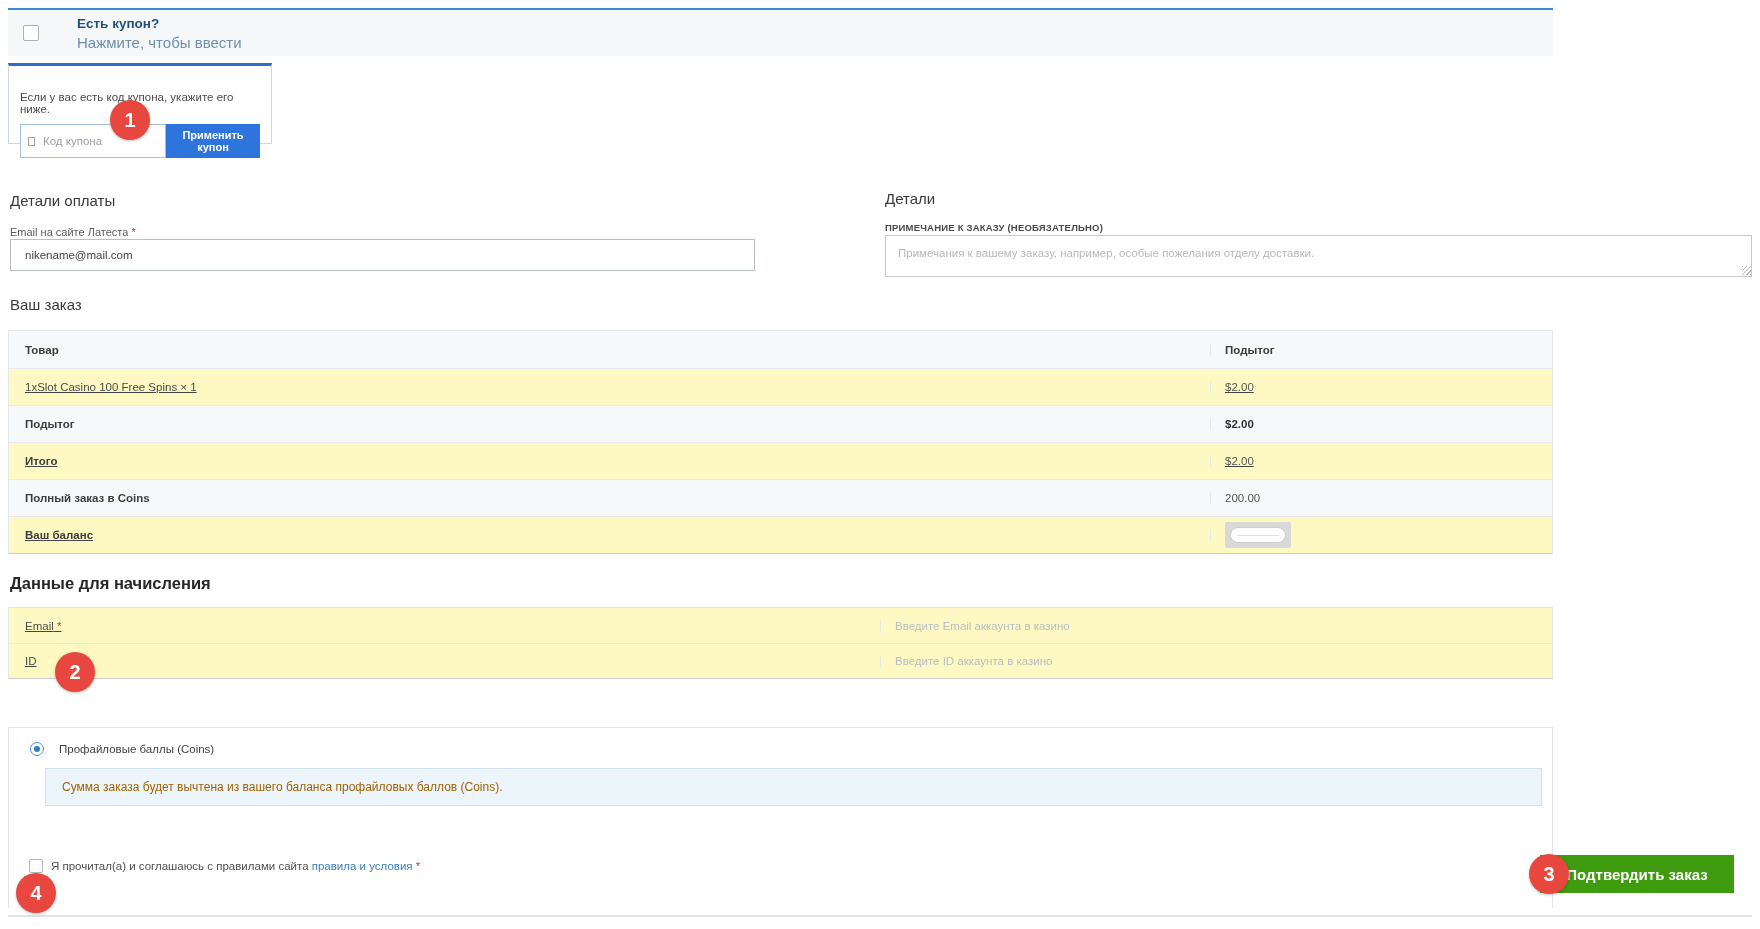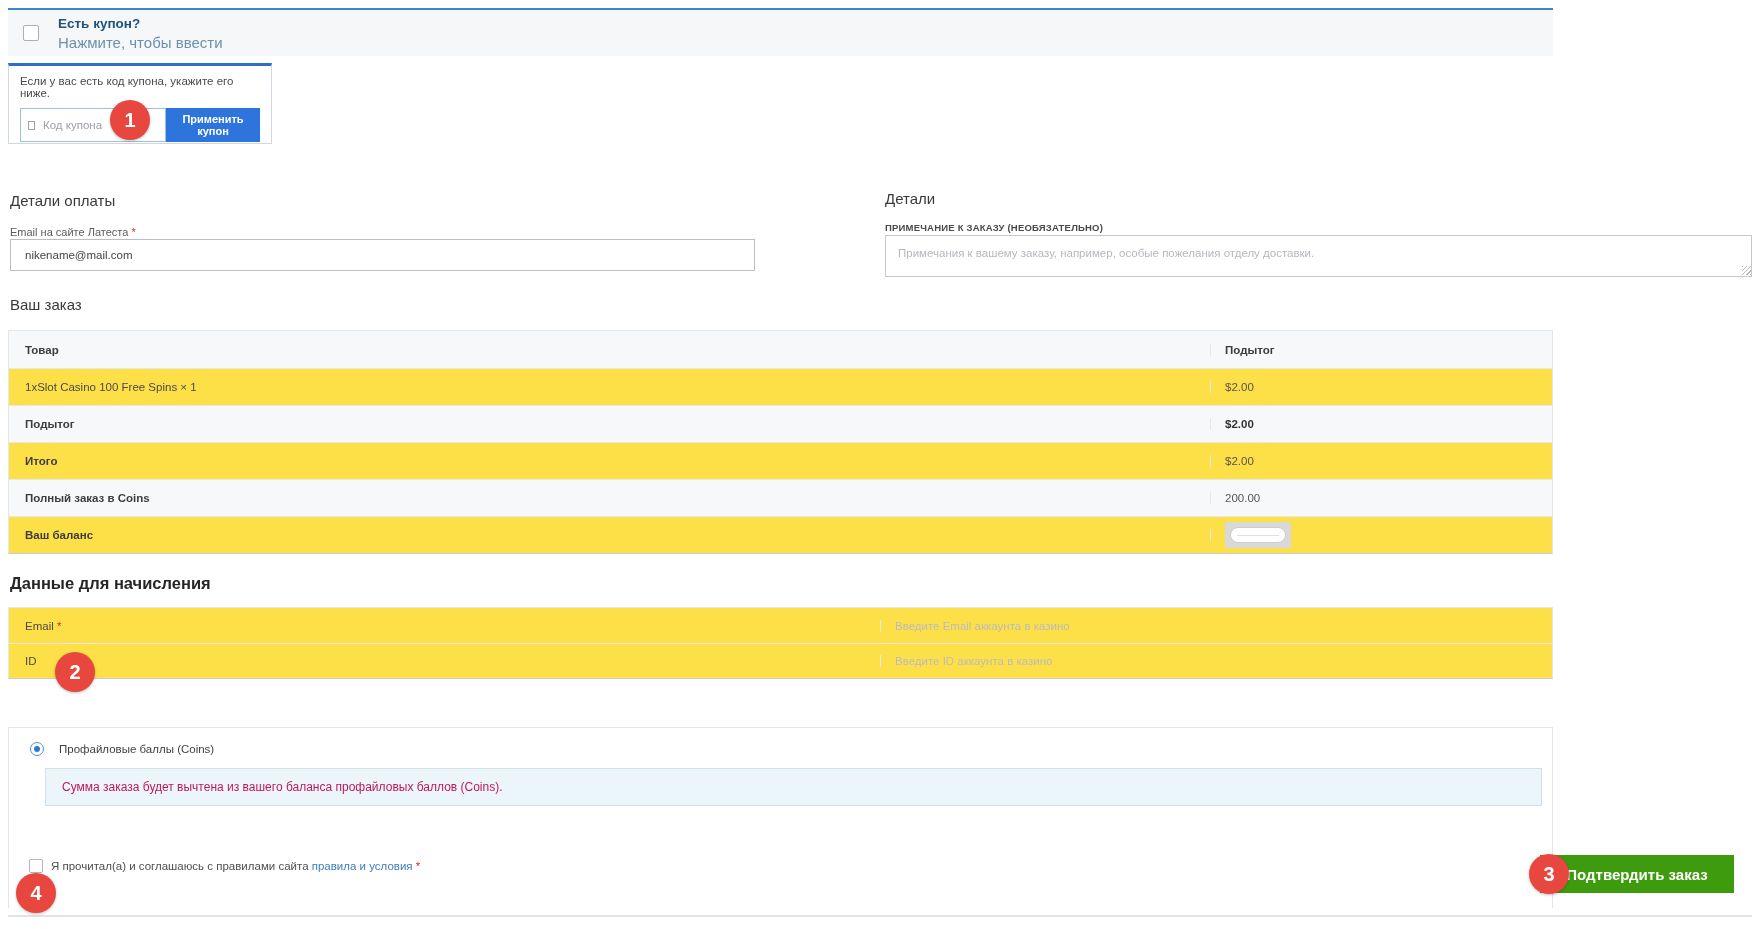--- a/index.html
+++ b/index.html
@@ -7,34 +7,34 @@
   body {
     width:1760px; height:929px; position:relative; overflow:hidden;
     font-family:"Liberation Sans", sans-serif; color:#444;
   }
   .abs { position:absolute; }
 
   
   .coupon-banner {
     left:8px; top:8px; width:1545px; height:48px;
     background:#f6f7f8; border-top:2px solid #3c85d2;
-    display:flex; align-items:center; cursor:pointer;
+    display:flex; align-items:center; cursor:pointer;gap:19px;
   }
   .cb-check {
     width:16px; height:16px; background:#fff; border:1px solid #a9b0b6;
     margin-left:15px; border-radius:2px;
   }
   .cb-text { margin-left:19px; }
   .cb-title { font-size:13.5px; font-weight:bold; color:#1d527d; }
   .cb-sub { font-size:15px; color:#6b90ae; margin-top:3px; }
 
   
   .coupon-box {
     left:8px; top:63px; width:264px; height:81px; background:#fff;
-    border:1px solid #cfd8df; border-top:3px solid #2b6fc8; padding:9px 11px;
+    border:1px solid #cfd8df; border-top:3px solid #2b6fc8; padding:25px 11px;
   }
   .coupon-prompt { font-size:11.5px; color:#4a4a4a; margin-bottom:9px; }
   .coupon-row { display:flex; }
   .coupon-input-wrap { position:relative; }
   .coupon-input {
     width:146px; height:34px; border:1px solid #9fbfdf; padding:0 6px 0 22px;
     font-size:11.5px; color:#444; font-family:"Liberation Sans", sans-serif;
   }
   .coupon-input::placeholder { color:#9aa0a6; }
   .square-glyph {
@@ -89,21 +89,21 @@
   .order-tbl .tc-l { width:1202px; border-right:1px solid #e6e9ec; }
   .order-tbl .tc-r { flex:1; }
   .order-tbl .trow { height:37px; align-items:center; }
   .accr-tbl .tc-l { width:872px; border-right:1px solid #e6e9ec; }
   .accr-tbl .tc-r { flex:1; }
   .accr-tbl .trow { height:35px; align-items:center; }
   .tc-l { padding-left:16px; font-size:11.5px; color:#4a4a4a; }
   .tc-r { padding-left:14px; font-size:11.5px; color:#555; }
   .th { background:#f7f8f9; }
   .th .tc-l, .th .tc-r { font-weight:bold; color:#3c3c3c; font-size:11.5px; }
-  .bg-a { background:#fde047; }
+  .bg-a { background:#fef9c3;text-decoration:underline; }
   .bg-b { background:#f7f8fa; }
   .lbl-b { font-weight:bold; color:#3d3d3d; }
   .val-b { font-weight:bold; color:#333; }
   .accr-input {
     border:none; outline:none; background:transparent; width:420px;
     font-size:11.5px; color:#444; font-family:"Liberation Sans", sans-serif;
   }
   .accr-input::placeholder { color:#b9bdc1; }
 
   
@@ -131,21 +131,21 @@
   }
   .radio-outer::after {
     content:""; position:absolute; left:3px; top:3px; width:6px; height:6px;
     border-radius:50%; background:#2b79d7;
   }
   .radio-label { font-size:11.5px; color:#3f3f3f; margin-left:15px; }
   .info-box {
     margin:12px 0 0 36px; width:1497px; height:38px;
     background:#ecf6fa; border:1px solid #cfe2ec;
     display:flex; align-items:center; padding-left:16px;
-    font-size:12px; color:#be185d;
+    font-size:12px; color:#a16207;
   }
   .privacy { position:absolute; left:20px; top:110px; font-size:12px; color:#4a4a4a; }
   a.lnk { color:#3d7dbf; text-decoration:none; cursor:pointer; }
   .terms-row { position:absolute; left:20px; top:131px; display:flex; align-items:center; }
   .terms-check {
     width:14px; height:14px; background:#fff; border:1px solid #b0b7bd;
     border-radius:2px; cursor:pointer;
   }
   .terms-text { font-size:11.5px; color:#4f4f4f; margin-left:8px; }
 

